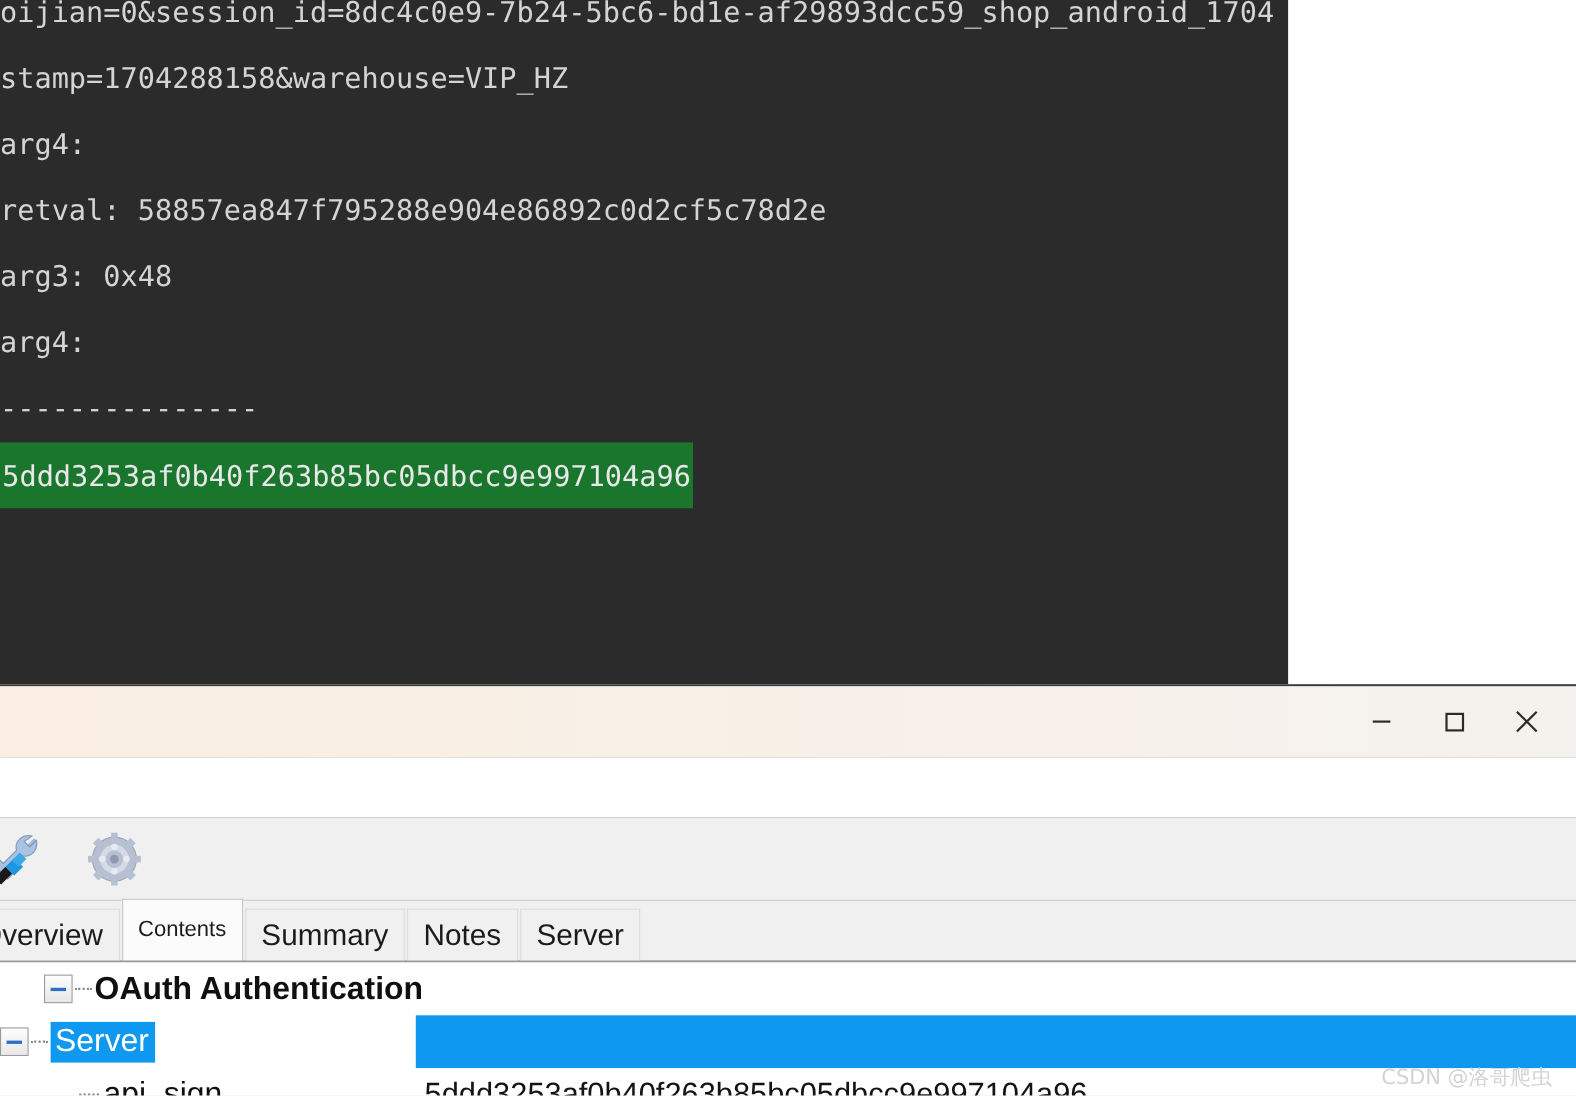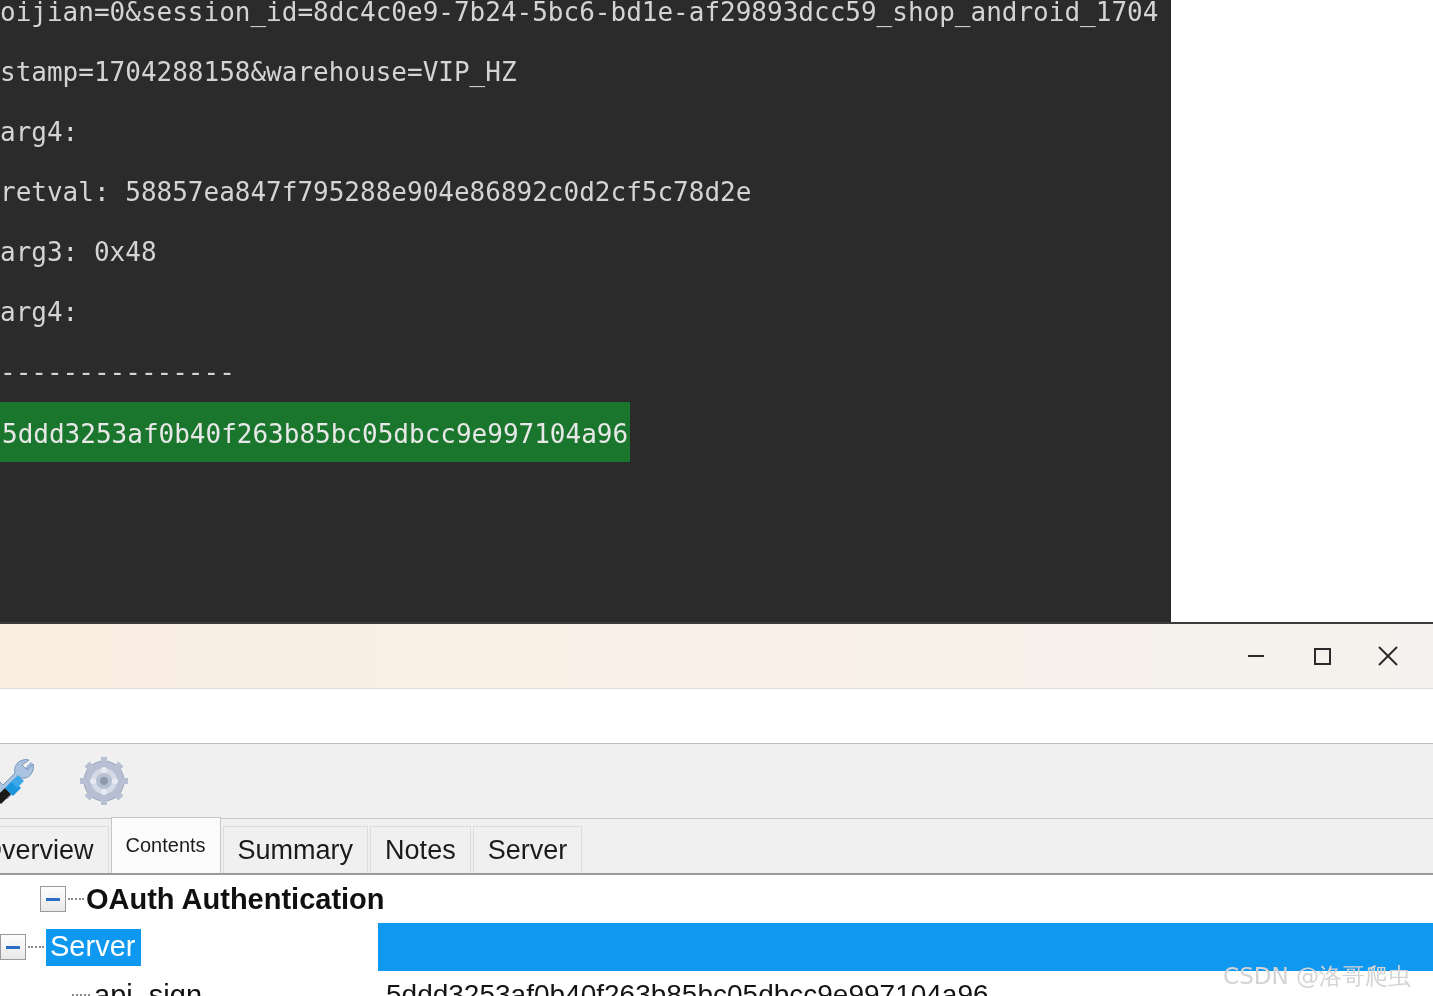--- a/index.html
+++ b/index.html
@@ -225,21 +225,21 @@
     border-top: 2px dotted #8a8a8a;
     flex: 0 0 18px;
     margin-right: 4px;
   }
 
   
   .watermark {
     position: absolute;
     right: 22px;
     bottom: 6px;
-    font-size: 23px;
+    font-size: 19px;
     color: #d3d3d3;
     font-family: "DejaVu Sans", sans-serif;
     white-space: nowrap;
   }
 </style>
 </head>
 <body>
 
 <div class="terminal">
   <div class="term-lines">

